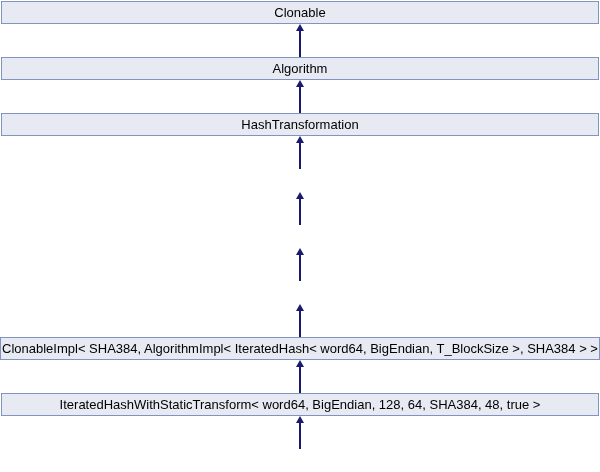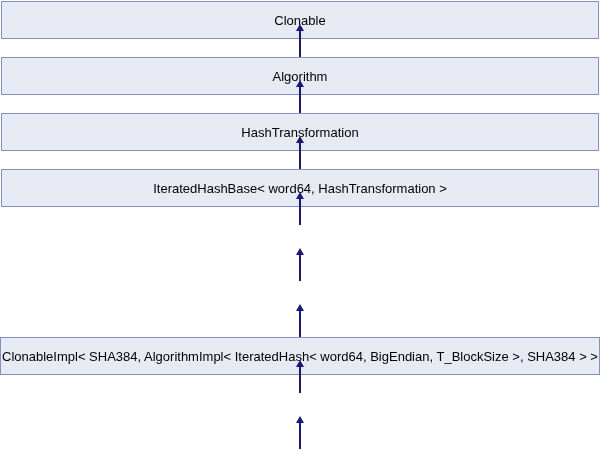--- a/index.html
+++ b/index.html
@@ -10,21 +10,21 @@
     background: #ffffff;
     font-family: "Liberation Sans", sans-serif;
     font-size: 13px;
     color: #000000;
     overflow: hidden;
   }
   .node {
     position: absolute;
     left: 1px;
     right: 1px;
-    height: 38px;
+    height: 23px;
     box-sizing: border-box;
     background: #E7EAF3;
     border: 1px solid #8094BD;
     display: flex;
     align-items: center;
     justify-content: center;
     white-space: nowrap;
     cursor: pointer;
   }
   .node.widest { left: 0; right: 0; }
@@ -67,25 +67,25 @@
 
   <div class="node" style="top:1px">
     <span>Clonable</span>
   </div>
   <div class="node" style="top:113px">
     <span>HashTransformation</span>
   </div>
   <div class="node" style="top:57px">
     <span>Algorithm</span>
   </div>
-  <div class="node" style="top:169px">
-    <span>IteratedHashBase&lt; word64, HashTransformation &gt;</span>
-  </div>
   <div class="node widest" style="top:337px">
     <span>ClonableImpl&lt; SHA384, AlgorithmImpl&lt; IteratedHash&lt; word64, BigEndian, T_BlockSize &gt;, SHA384 &gt; &gt;</span>
+  </div>
+  <div class="node" style="top:393px">
+    <span>IteratedHashWithStaticTransform&lt; word64, BigEndian, 128, 64, SHA384, 48, true &gt;</span>
   </div>
   <div class="node current" style="top:449px">
     <span>SHA384</span>
   </div>
 
   <div class="edge" style="top:24px">
     <span class="head"></span>
     <span class="line"></span>
   </div>
   <div class="edge" style="top:80px">

